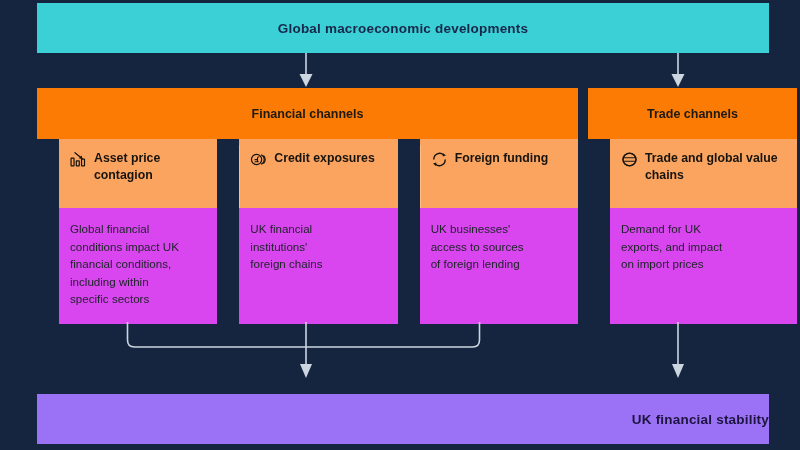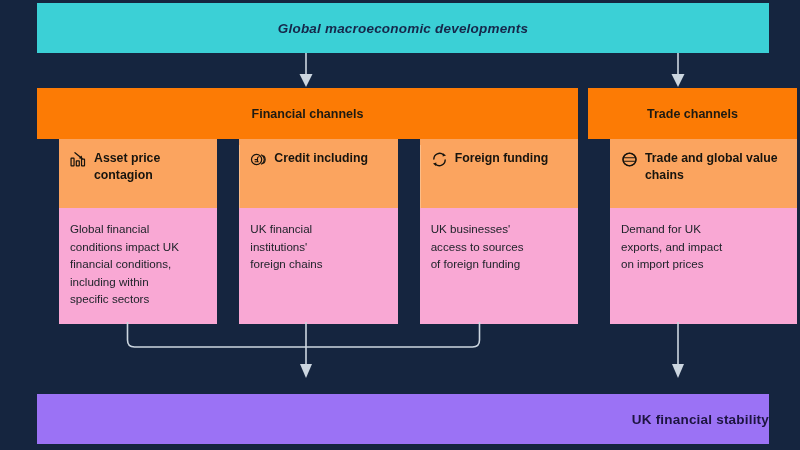--- a/index.html
+++ b/index.html
@@ -14,21 +14,20 @@
   
   .banner-top {
     position: absolute; left: 37px; top: 3px;
     width: 732px; height: 50px;
     background: #3bd0d6;
     display: flex; align-items: center; justify-content: center;
   }
   .banner-top .label {
     color: #16274a; font-size: 13.5px; font-weight: bold;
     letter-spacing: .2px;
-    font-style: italic;
   }
 
   
   .banner-bottom {
     position: absolute; left: 37px; top: 394px;
     width: 732px; height: 50px;
     background: #9b72f5;
     display: flex; align-items: center; justify-content: flex-end;
   }
   .banner-bottom .label {
@@ -62,21 +61,21 @@
     padding: 10px 12px 0 11px;
     display: flex; align-items: flex-start; gap: 7px;
   }
   .col-sub .ttl {
     color: #17140e; font-size: 12.3px; font-weight: bold;
     line-height: 1.35; padding-top: 1px;
   }
   .ico { flex: 0 0 auto; width: 17px; height: 17px; margin-top: 2px; display:block; }
 
   .col-body {
-    background: #f9a8d4; min-height: 116px;
+    background: #d946ef; min-height: 116px;
     padding: 12px 14px 14px 11px;
   }
   .col-body .txt {
     color: #20242b; font-size: 11.6px; line-height: 1.52;
     white-space: pre-line;
   }
 
   
   .conn { position: absolute; pointer-events: none; }
 </style>
@@ -126,21 +125,21 @@
       </div>
 
       <div class="col">
         <div class="col-sub">
           <svg class="ico" viewBox="0 0 24 24">
             <circle cx="9.3" cy="12" r="7.2" fill="none" stroke="#17140e" stroke-width="1.7"></circle>
             <path d="M7.1 15.2 h4.6 M7.1 12.2 h3.3 M10.6 15.2 v-5.1 a2 2 0 0 1 2.2-1.9" fill="none" stroke="#17140e" stroke-width="1.55" stroke-linecap="round"></path>
             <path d="M16.3 5.6 a7.2 7.2 0 0 1 0 12.8" fill="none" stroke="#17140e" stroke-width="1.7" stroke-linecap="round"></path>
             <path d="M19.4 7.0 a7.2 7.2 0 0 1 0 10.0" fill="none" stroke="#17140e" stroke-width="1.7" stroke-linecap="round"></path>
           </svg>
-          <span class="ttl">Credit including</span>
+          <span class="ttl">Credit exposures</span>
         </div>
         <div class="col-body">
           <div class="txt">UK financial
 institutions'
 foreign chains</div>
         </div>
       </div>
 
       <div class="col">
         <div class="col-sub">
@@ -148,21 +147,21 @@
             <path d="M20 12.6 a8.2 8.2 0 0 1 -13.6 6" fill="none" stroke="#17140e" stroke-width="2" stroke-linecap="round"></path>
             <path d="M4 11.4 a8.2 8.2 0 0 1 13.6 -6" fill="none" stroke="#17140e" stroke-width="2" stroke-linecap="round"></path>
             <polygon points="17.0,3.0 21.2,6.2 16.4,7.6" fill="#17140e"></polygon>
             <polygon points="7.0,21.0 2.8,17.8 7.6,16.4" fill="#17140e"></polygon>
           </svg>
           <span class="ttl">Foreign funding</span>
         </div>
         <div class="col-body">
           <div class="txt">UK businesses'
 access to sources
-of foreign funding</div>
+of foreign lending</div>
         </div>
       </div>
 
     </div>
   </div>
 
   <div class="panel trade">
     <div class="panel-head">
       <span class="label">Trade channels</span>
     </div>

